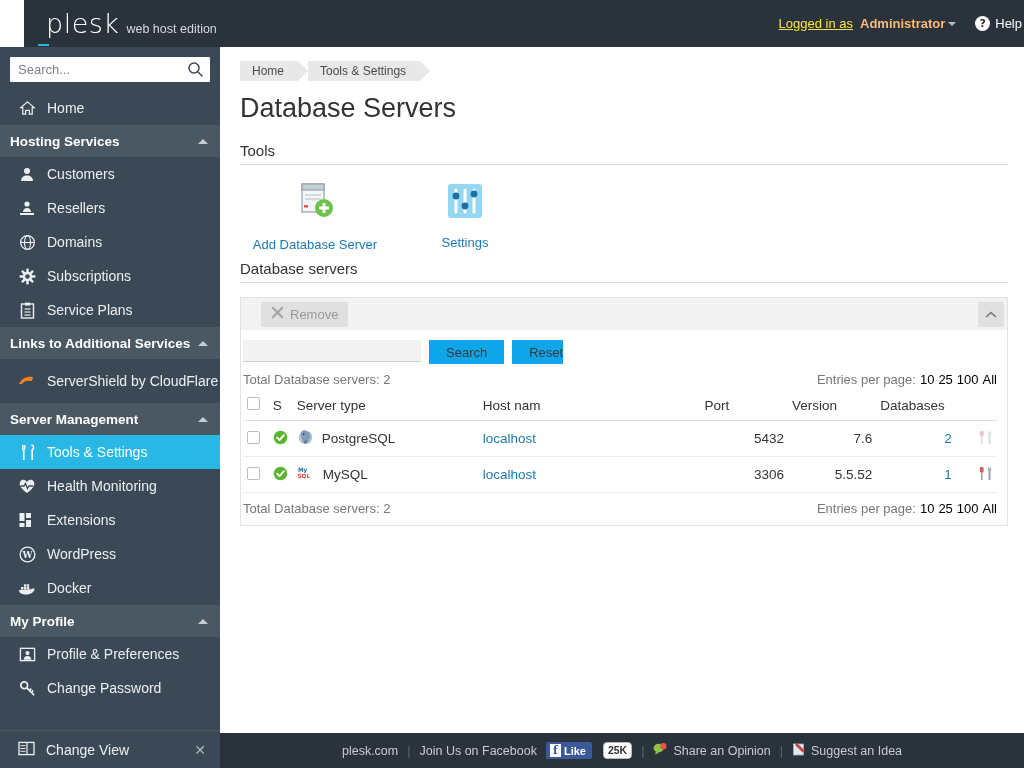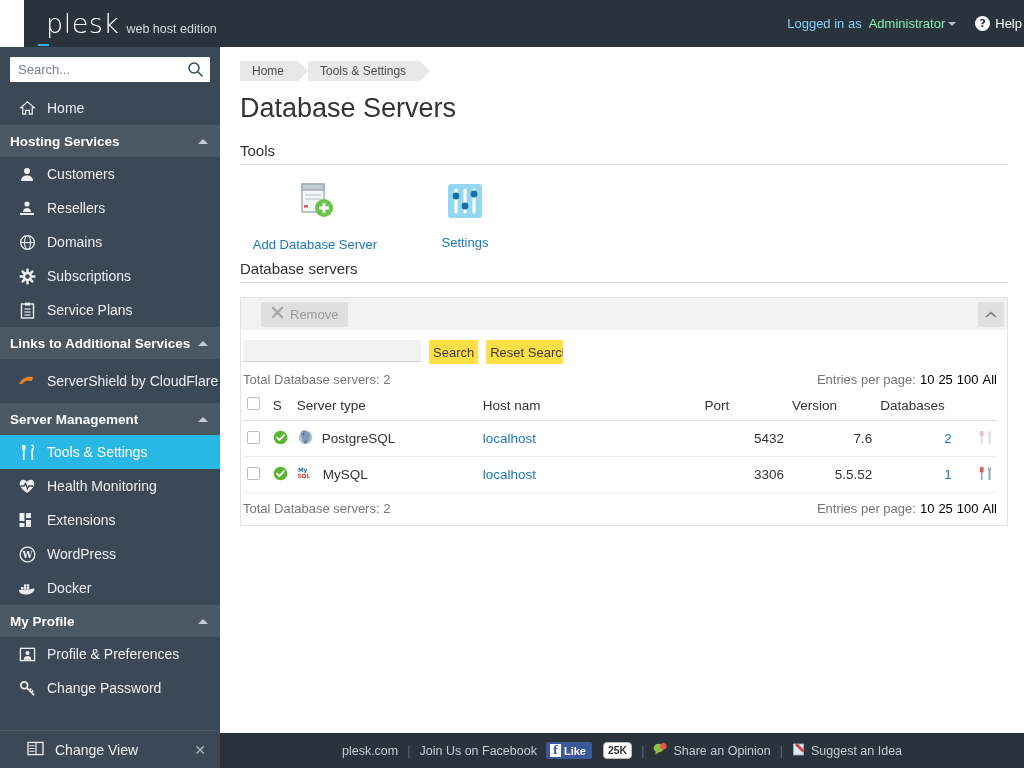--- a/index.html
+++ b/index.html
@@ -27,22 +27,22 @@
   .logo-underline {
     position: absolute; left: 14px; bottom: 1px; width: 11px; height: 2px; background: #2fb3e0;
   }
   .logo-edition {
     font-size: 12.5px; color: #d5d9dd; margin-left: 7px; font-weight: 400;
   }
   .topbar-right {
     margin-left: auto; display: flex; align-items: center; gap: 7px;
     padding-right: 15px; font-size: 13px;
   }
-  .logged-label { color: #7dd3fc; }
-  .admin-name { color: #86efac; font-weight: normal; }
+  .logged-label { color: #fde047; text-decoration: underline; }
+  .admin-name { color: #fdba74; font-weight: bold; }
   .caret-down {
     width: 0; height: 0; border-left: 4px solid transparent; border-right: 4px solid transparent;
     border-top: 4px solid #b9c0c7; display: inline-block; margin-left: 3px; margin-bottom: 2px;
   }
   .help-group { display: flex; align-items: center; margin-left: 12px; color: #ffffff; }
   .help-icon {
     width: 15px; height: 15px; border-radius: 50%; background: #ffffff; color: #2a333c;
     font-size: 11px; font-weight: bold; line-height: 15px; text-align: center; margin-right: 5px;
     font-family: "DejaVu Sans", sans-serif;
   }
@@ -80,21 +80,21 @@
     background: #4a5864; color: #ffffff; font-size: 13.5px; font-weight: bold;
   }
   .nav-group .grp-caret {
     margin-left: auto; width: 0; height: 0;
     border-left: 5px solid transparent; border-right: 5px solid transparent;
     border-bottom: 5px solid #c5ccd2;
   }
   .change-view {
     position: absolute; left: 0; bottom: 0; width: 220px; height: 38px;
     border-top: 1px solid #4c5a66; display: flex; align-items: center;
-    padding-left: 27px; gap: 11px; color: #eceff1; font-size: 14px; cursor: pointer;
+    padding-left: 18px; gap: 11px; color: #eceff1; font-size: 14px; cursor: pointer;
   }
   .change-view .close-x { margin-left: auto; margin-right: 14px; color: #aeb6bd; font-size: 14px; }
 
   
   .main {
     position: absolute; left: 220px; top: 47px; width: 804px; height: 686px;
     background: #ffffff; overflow: hidden;
   }
   .content-pad { padding: 14px 16px 0 20px; }
 
@@ -141,21 +141,21 @@
   }
 
   .list-body { border: 1px solid #e3e3e3; border-top: none; padding: 10px 10px 4px 2px; }
 
   .search-controls { display: flex; align-items: flex-start; gap: 8px; overflow: hidden; width: 320px; }
   .filter-input {
     width: 178px; height: 22px; border: 0; border-bottom: 1px solid #cfcfcf; background: #f2f2f2;
     outline: none; font-size: 13px; padding: 0 5px; font-family: "Liberation Sans", sans-serif;
   }
   .btn-grey {
-    background: #fde047; color: #3a3a3a; font-size: 13px; height: 24px; padding: 0 4px;
+    background: #0ea5e9; color: #3a3a3a; font-size: 13px; height: 24px; padding: 0 17px;
     border: 0; cursor: pointer; white-space: nowrap; font-family: "Liberation Sans", sans-serif;
   }
 
   .meta-row {
     display: flex; align-items: center; justify-content: space-between;
     font-size: 13px; color: #777777; padding: 8px 0 5px 0;
   }
   .meta-row .epp-label { color: #777777; }
   .epp-link { color: #000000; cursor: pointer; margin-left: 4px; }
 

